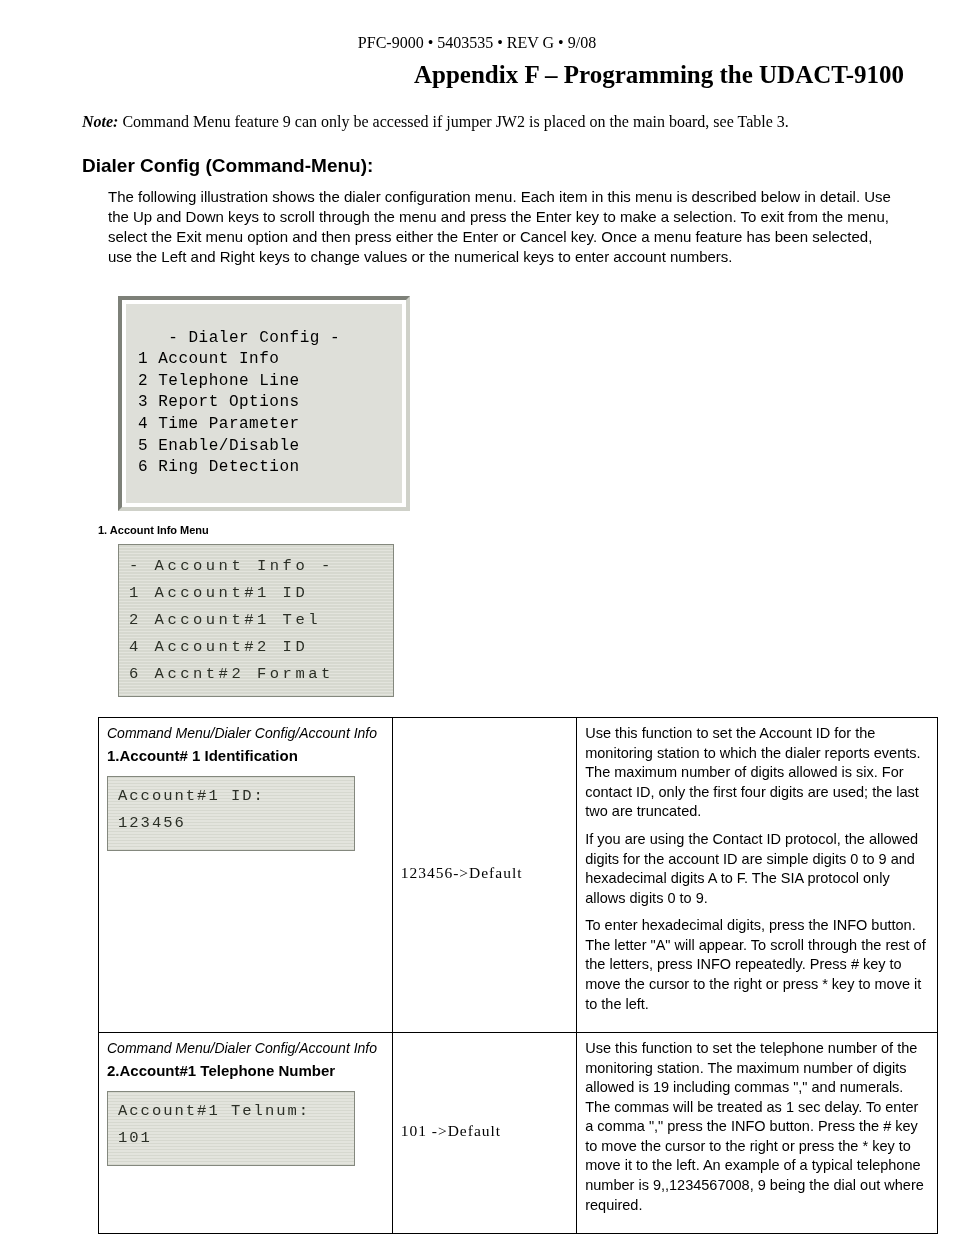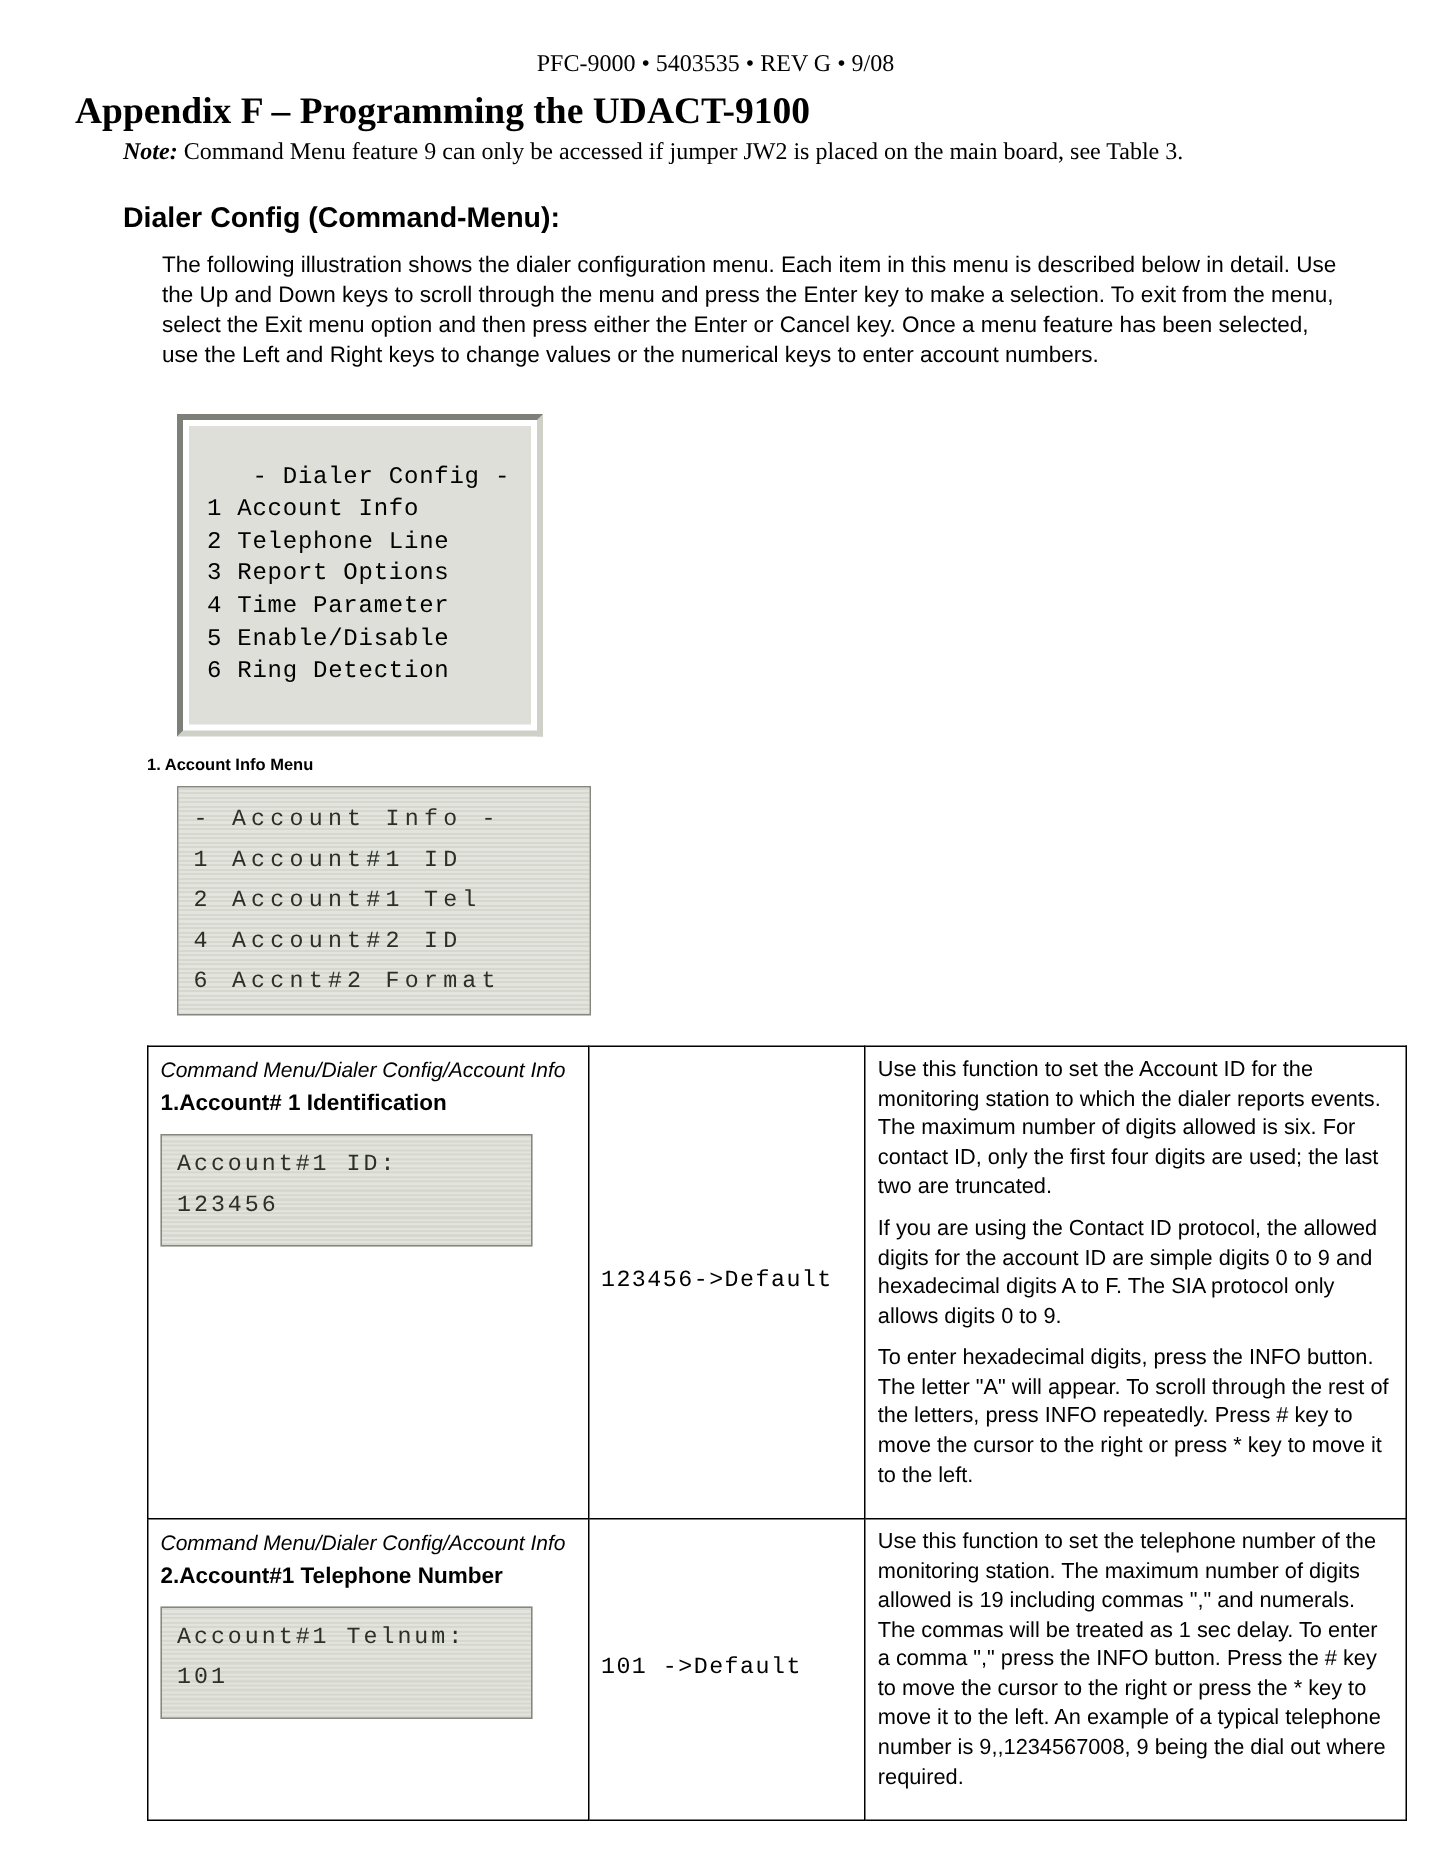--- a/index.html
+++ b/index.html
@@ -13,24 +13,25 @@
       padding: 32px 50px 24px 50px;
       line-height: 1.35;
     }
     .header-line {
       text-align: center;
       font-family: "Times New Roman", Times, serif;
       font-size: 16px;
       margin-bottom: 4px;
     }
     .appendix-title {
-      text-align: left;
+      text-align: right;
       font-family: "Times New Roman", Times, serif;
       font-weight: bold;
       font-size: 25px;
+      margin-bottom: 20px;
     }
     .note-line {
       font-family: "Times New Roman", Times, serif;
       font-size: 16px;
       margin-bottom: 20px;
       margin-left: 32px;
     }
     .note-line .bold-it { font-weight: bold; font-style: italic; }
     .section-title {
       font-weight: bold;
@@ -39,21 +40,21 @@
       margin-left: 32px;
     }
     .body-text {
       margin-left: 58px;
       margin-right: 8px;
       margin-bottom: 28px;
       font-size: 15px;
     }
     .menu-box-outer {
       margin-left: 68px;
-      width: 244px;
+      width: 292px;
       border: 4px solid #cfd1c9;
       border-top-color: #7d8078;
       border-left-color: #7d8078;
       padding: 4px;
       background: #fff;
       margin-bottom: 12px;
     }
     .menu-box-inner {
       background: #dedfd9;
       padding: 24px 12px 24px 12px;
@@ -114,21 +115,21 @@
       );
       font-family: "Courier New", Courier, monospace;
       font-size: 15.5px;
       letter-spacing: 2px;
       color: #2b2f26;
       padding: 6px 10px 14px 10px;
       line-height: 1.7;
       white-space: pre;
     }
     .mono-center {
-      font-family: Liberation Mono, monospace;
+      font-family: Liberation Serif, serif;
       font-size: 15.5px;
       letter-spacing: 1px;
     }
     .desc-para { margin-bottom: 8px; }
   </style>
 </head>
 <body>
 
 <div class="header-line">PFC-9000 • 5403535 • REV G • 9/08</div>
 <div class="appendix-title">Appendix  F – Programming the UDACT-9100</div>

